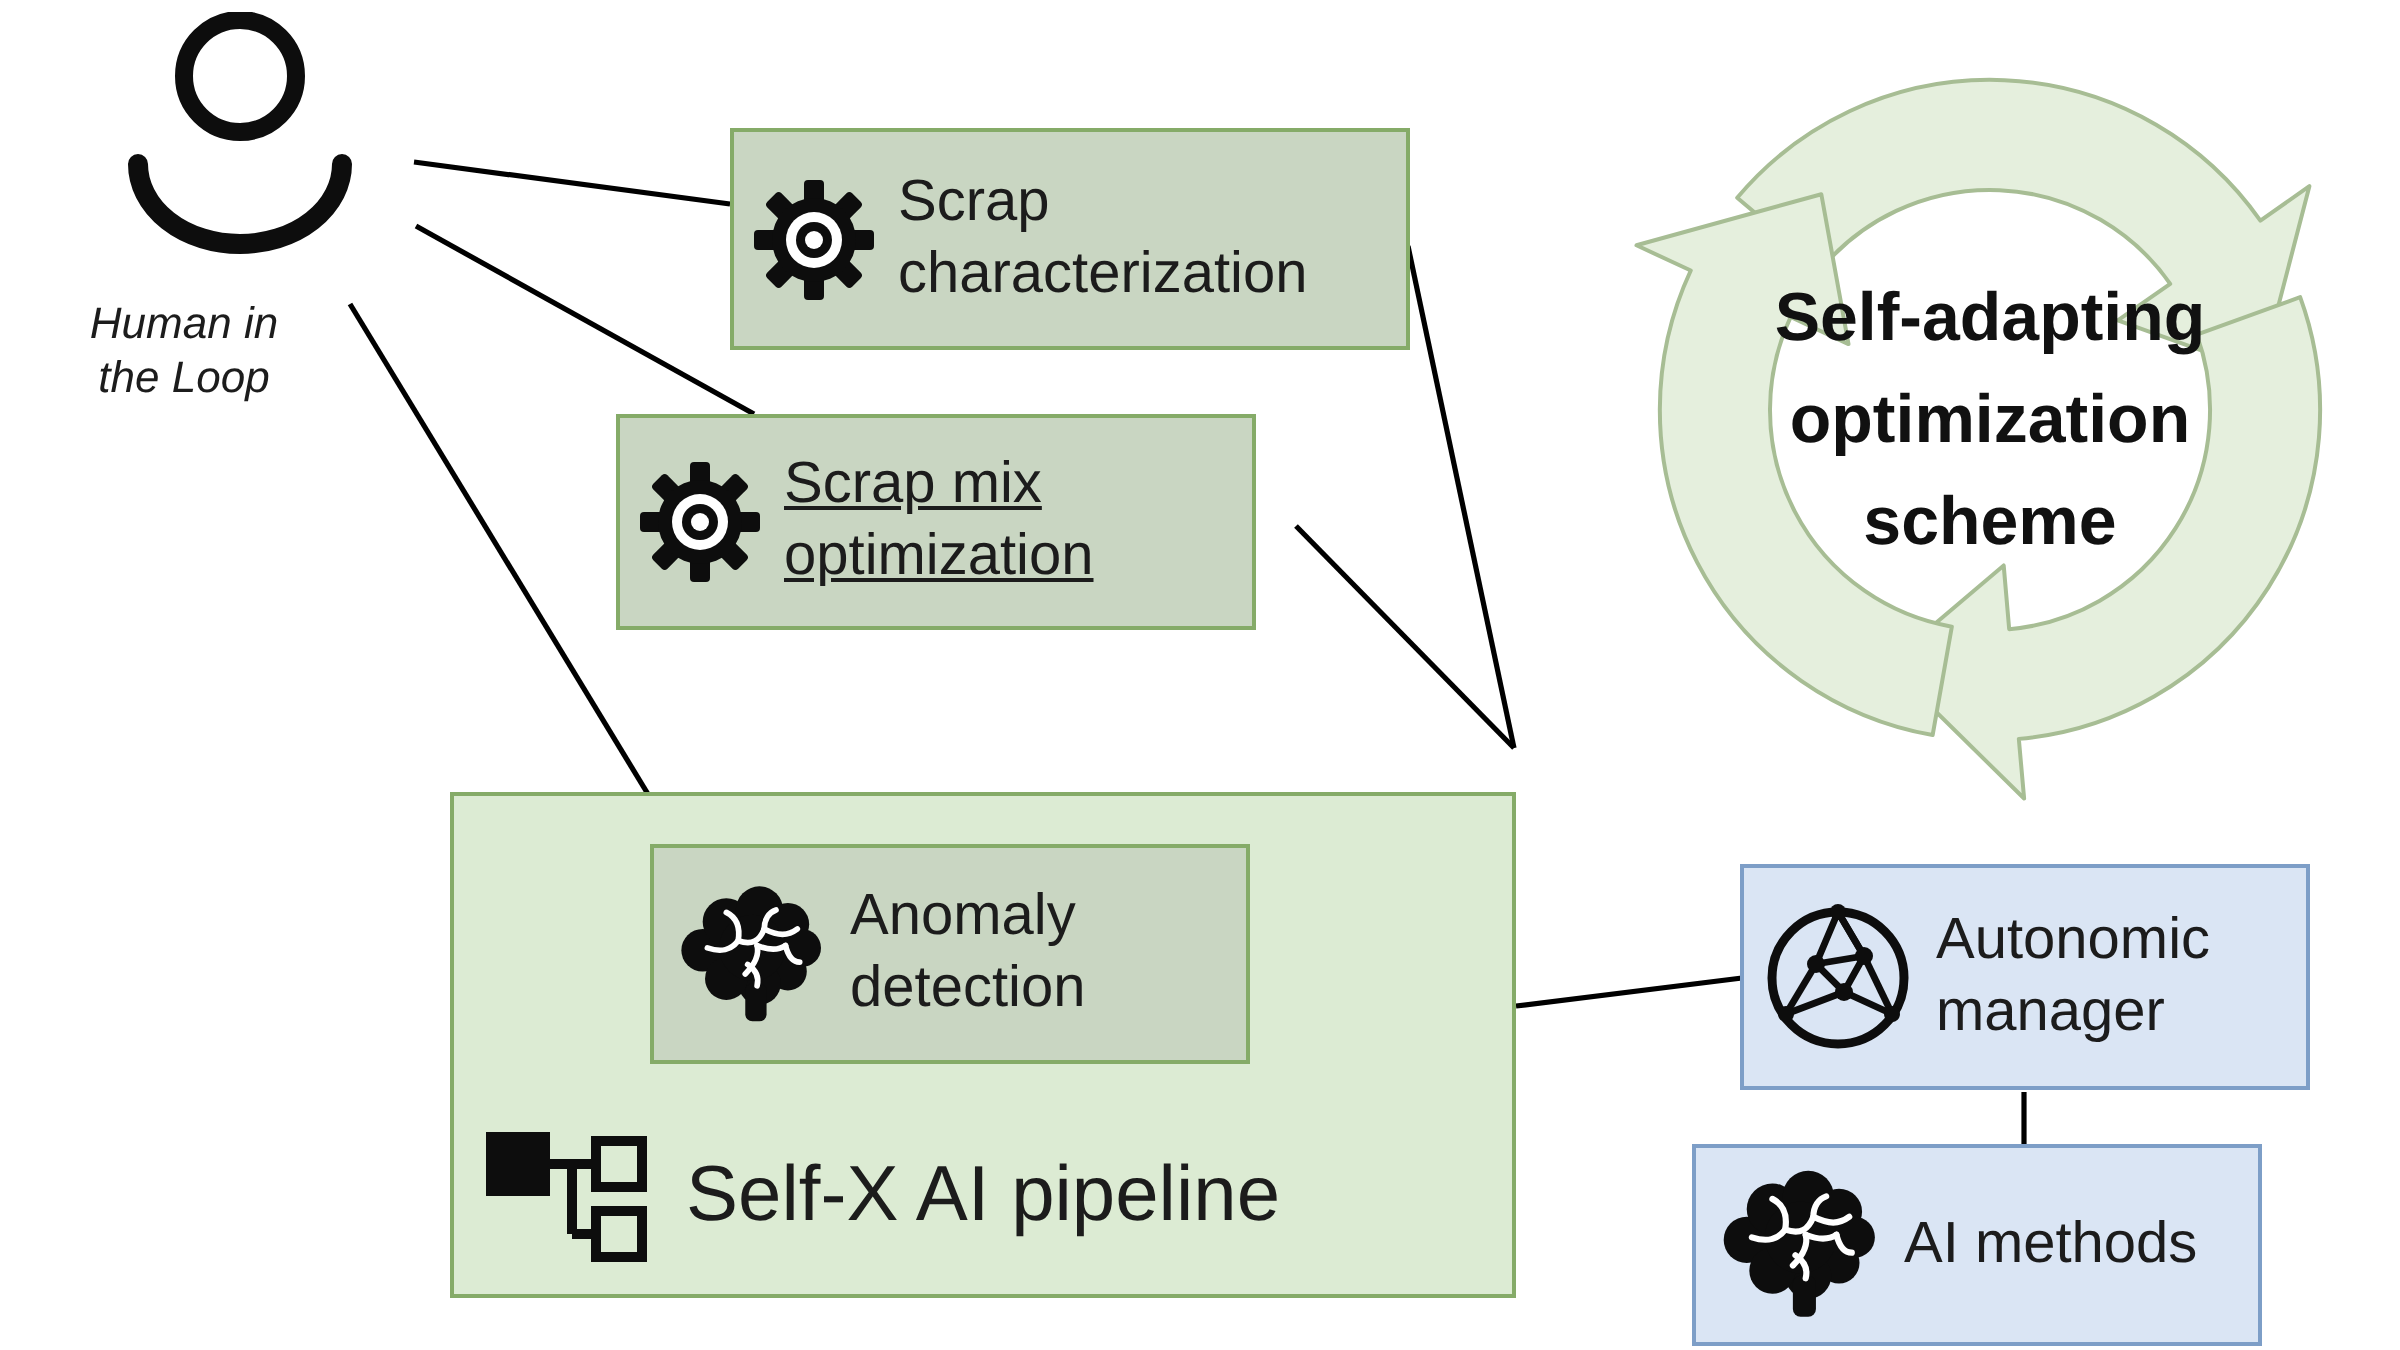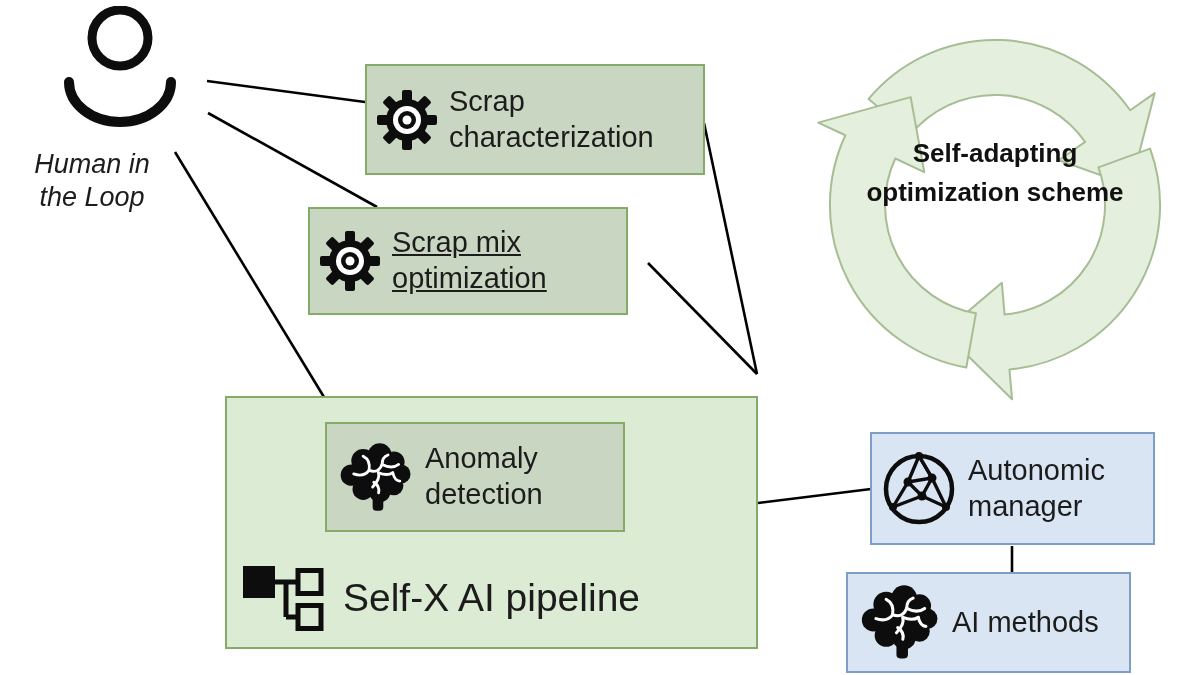--- a/index.html
+++ b/index.html
@@ -16,27 +16,27 @@
     gap:12px;padding-left:10px;z-index:2;
   }
   .green-sub{background:var(--inner-green-fill,#c9d6c2);border:2px solid var(--green-border,#85ab68);}
   .green-outer{background:var(--pipeline-green-fill,#dcebd3);border:2px solid var(--green-border,#85ab68);margin-top:20px;}
   .blue{background:var(--blue-fill,#dae5f4);border:2px solid var(--blue-border,#7d9ec7);}
   .label{font-size:29px;line-height:1.24;color:var(--text-color,#1c1c1c);}
   .pipeline{display:block;padding:0;}
   .pipeline-label{position:absolute;left:116px;top:176px;font-size:39px;}
   .human-label{
     position:absolute;left:8px;top:148px;width:168px;text-align:center;
-    font-style:italic;font-size:27px;line-height:1.24;white-space:pre-line;z-index:2;
+    font-style:italic;font-size:22px;line-height:1.24;white-space:pre-line;z-index:2;
   }
   .cycle-wrap{position:absolute;left:780px;top:10px;width:420px;height:392px;z-index:0;}
   .cycle-arrow{fill:var(--arrow-fill,#e5efdd);stroke:var(--arrow-stroke,#a7bd94);stroke-width:2;stroke-linejoin:round;}
   .cycle-label{
     position:absolute;left:845px;top:134px;width:300px;text-align:center;
-    font-weight:bold;font-size:26px;line-height:1.5;z-index:3;color:#111;
+    font-weight:bold;font-size:34px;line-height:1.5;z-index:3;color:#111;
   }
   .ico{flex:0 0 auto;}
 </style>
 </head>
 <body>
 
 <div class="canvas">
 
   <svg width="0" height="0" style="position:absolute" aria-hidden="true">
     <defs>

